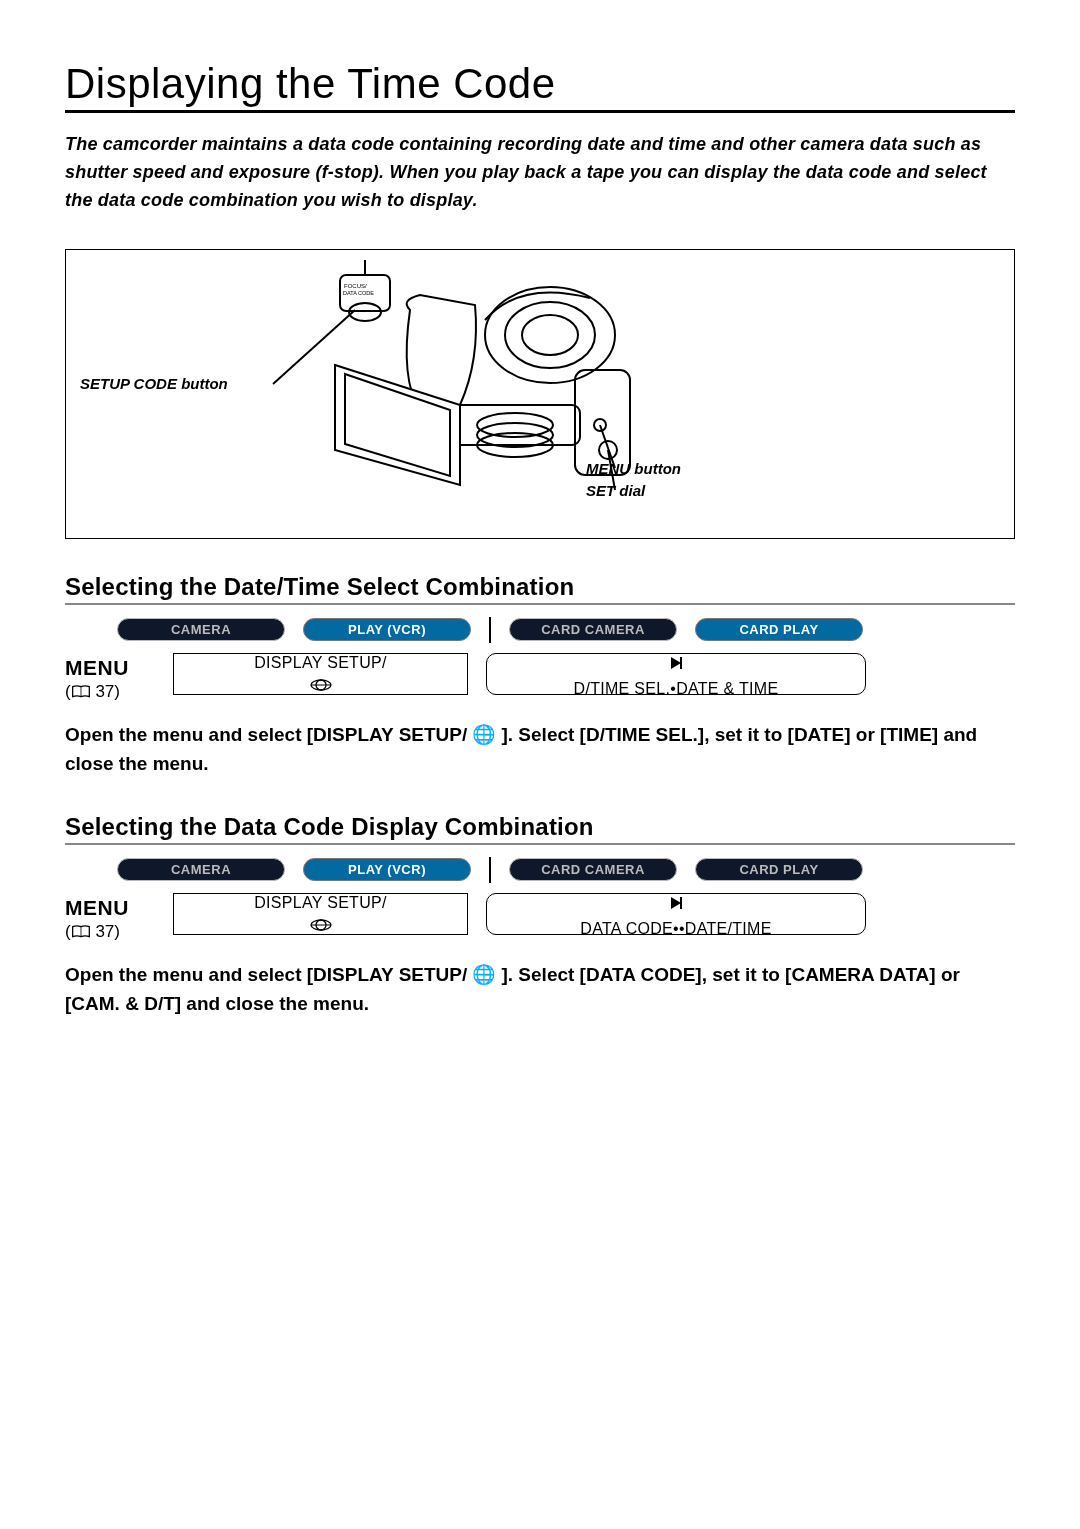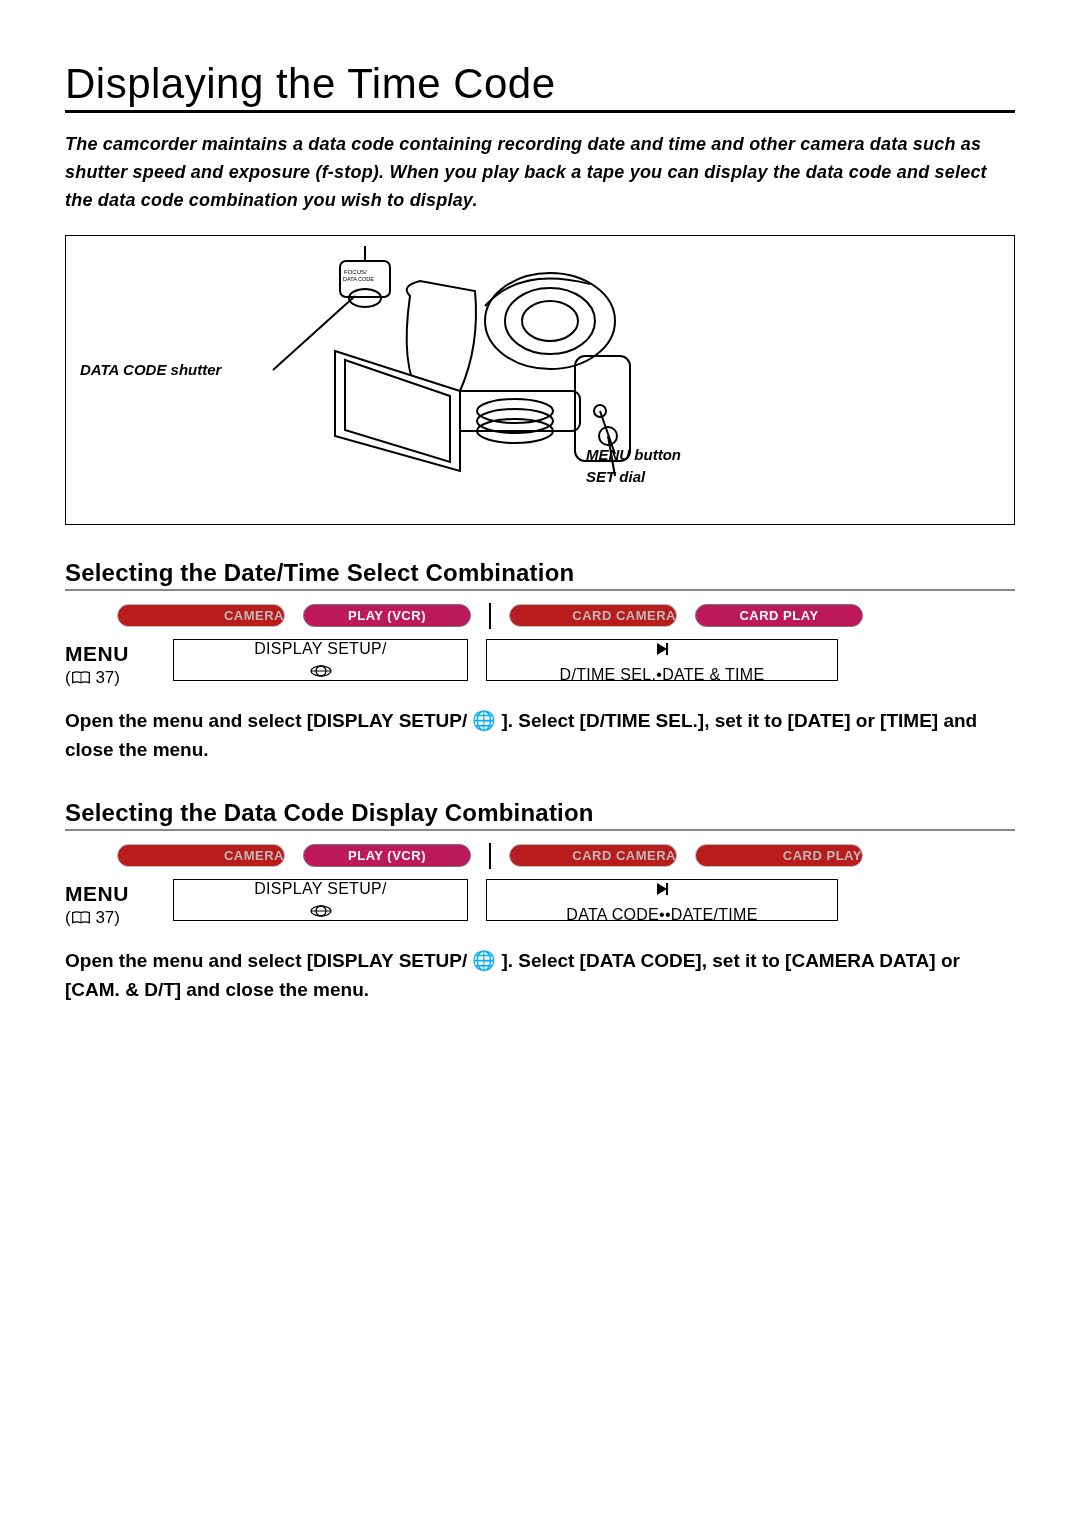--- a/index.html
+++ b/index.html
@@ -22,21 +22,21 @@
     border: 0;
     border-top: 3px solid #000;
     margin: 0 0 18px 0;
   }
   .intro {
     font-weight: bold;
     font-style: italic;
     line-height: 1.55;
     font-size: 18px;
     letter-spacing: 0.2px;
-    margin-bottom: 20px;
+    margin-bottom: 34px;
   }
   .diagram-box {
     border: 1.5px solid #000;
     height: 290px;
     position: relative;
     margin-bottom: 34px;
   }
   .diagram-box svg { width: 100%; height: 100%; }
   .diagram-caption {
     position: absolute;
@@ -70,22 +70,22 @@
   .mode-pill {
     border: 1.5px solid #bbb;
     border-radius: 16px;
     padding: 3px 0;
     font-size: 13px;
     font-weight: bold;
     text-align: center;
     letter-spacing: 0.5px;
     width: 168px;
   }
-  .mode-inactive { color: #bbb; background: #b91c1c; text-align: right; }
-  .mode-active { color: #fff; background: #be185d; border-color: #777; }
+  .mode-inactive { color: #bbb; background: #0f172a; }
+  .mode-active { color: #fff; background: #0369a1; border-color: #777; }
 
   .menu-row {
     display: flex;
     align-items: flex-start;
     gap: 18px;
     margin-bottom: 18px;
   }
   .menu-label {
     width: 90px;
     text-align: left;
@@ -109,21 +109,21 @@
     border: 1.5px solid #000;
     height: 42px;
     display: flex;
     align-items: center;
     padding: 0 18px;
     font-size: 16px;
     letter-spacing: 0.3px;
     flex-direction: column;
   }
   .cell-a { width: 295px; justify-content: space-between; }
-  .cell-b { width: 352px; gap: 8px; }
+  .cell-b { width: 380px; gap: 8px; border-radius: 10px; }
   .play-icon, .lang-icon { display:inline-block; }
   .play-icon svg, .lang-icon svg { vertical-align: middle; }
 
   .instruction {
     font-weight: bold;
     font-size: 19px;
     line-height: 1.55;
     margin: 8px 0 34px 0;
   }
   .page-wrap { position: relative; min-height: 1529px; }
@@ -165,21 +165,21 @@
       <text x="233" y="45" font-size="5.5" font-family="Arial" fill="#000" stroke="none">DATA CODE</text>
 
       <line x1="163" y1="134" x2="245" y2="60"></line>
       <line x1="505" y1="218" x2="490" y2="175"></line>
       <line x1="505" y1="240" x2="498" y2="200"></line>
 
       <circle cx="498" cy="200" r="9"></circle>
       <circle cx="490" cy="175" r="6"></circle>
     </g>
   </svg>
-  <span class="diagram-caption cap-left">DATA CODE shutter</span>
+  <span class="diagram-caption cap-left">SETUP CODE button</span>
   <span class="diagram-caption cap-r1">MENU button</span>
   <span class="diagram-caption cap-r2">SET dial</span>
 </div>
 
 <h2>Selecting the Date/Time Select Combination</h2>
 
 <div class="mode-row">
   <div class="mode-pill mode-inactive">CAMERA</div>
   <div class="mode-pill mode-active">PLAY (VCR)</div>
   <div class="mode-gap"></div>

